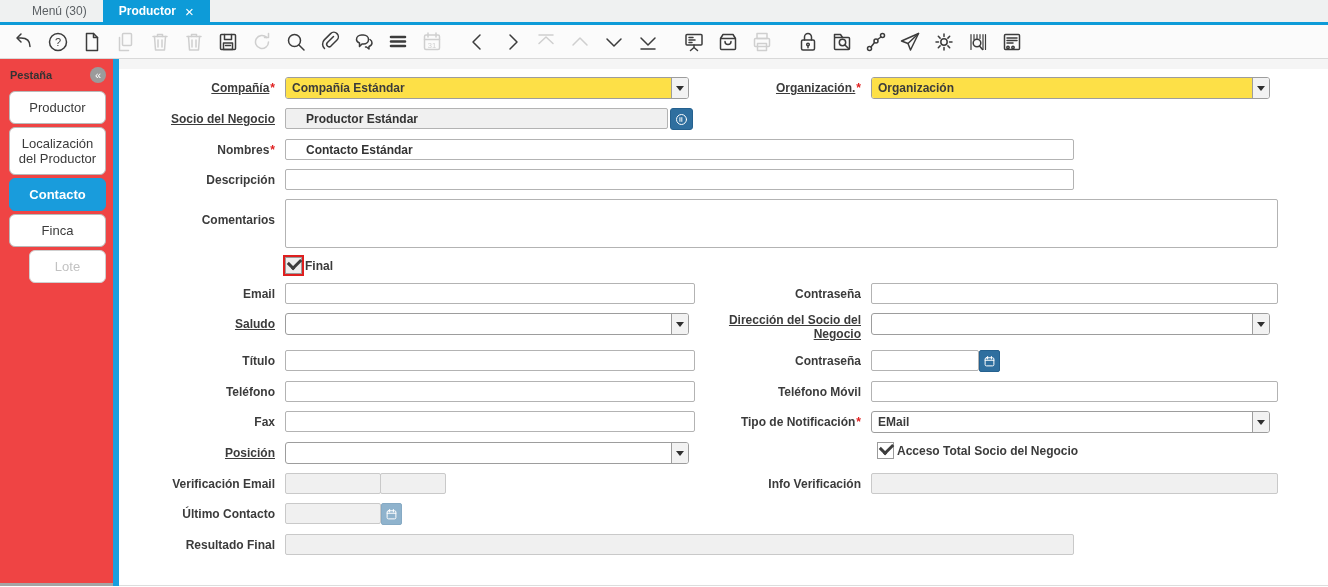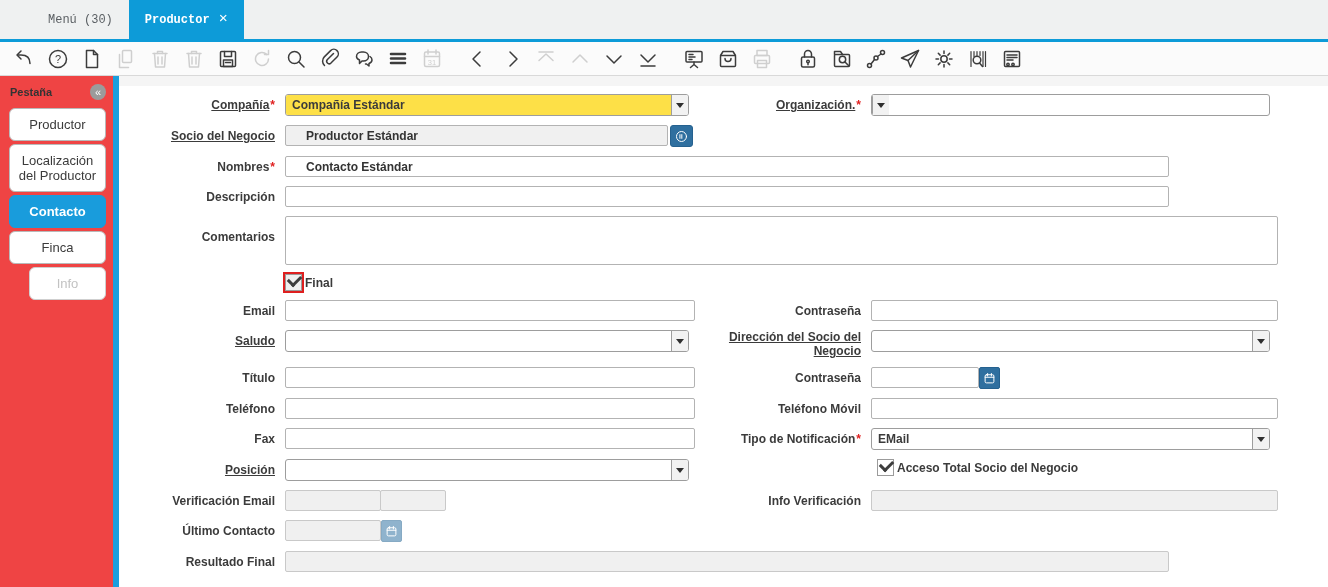--- a/index.html
+++ b/index.html
@@ -3,22 +3,22 @@
 <meta charset="utf-8">
 <style>
   * { box-sizing: border-box; }
   html,body { margin:0; padding:0; }
   body {
     width:1328px; height:587px; overflow:hidden;
     font-family:"Liberation Sans","DejaVu Sans",sans-serif;
     font-size:12px; color:#3b3b3b; background:#fff;
   }
   
-  .tabbar { height:42px; background:#eff1f1; border-bottom:3px solid #0d9bd8;
-            display:flex; align-items:stretch; padding-left:32px;font-family:Liberation Mono, monospace; }
+  .tabbar { height:25px; background:#eff1f1; border-bottom:3px solid #0d9bd8;
+            display:flex; align-items:stretch; padding-left:16px; }
   .wtab { display:flex; align-items:center; padding:0 16px; color:#5a5f63; cursor:pointer; }
   .wtab.active { background:#0d9bd8; color:#fff; font-weight:bold; gap:9px; }
   .wtab .close { font-size:15px; font-weight:normal; line-height:1; }
   
   .toolbar { height:34px; background:#fbfbfb; border-bottom:1px solid #d9d9d9;
              display:flex; align-items:center; padding-left:7px; }
   .tbtn { width:24px; height:24px; margin:0 5px; background:none; border:none; padding:0;
           color:#3c3c3c; cursor:pointer; }
   .tbtn.disabled { color:#cfcfcf; cursor:default; }
   .tbtn.group-start { margin-left:17px; }
@@ -45,21 +45,21 @@
           row-gap:9px; padding:8px 50px 0 0; align-items:start;font-weight:bold; }
   .lbl { text-align:right; padding:4px 10px 0 0; }
   .lbl.u .txt { text-decoration:underline; }
   .lbl.two-line { padding-top:0; }
   .req { color:#e02020; margin-left:1px; }
   .span-full { grid-column:2 / 5; }
   input.txt { height:21px; border:1px solid #b3b3b3; border-radius:2px; font:inherit;
               color:#333; padding:0 20px; background:#fff; }
   .w-left  { width:410px; }
   .w-right { width:100%; }
-  .w-full  { width:884px; }
+  .w-full  { width:789px; }
   input.gray     { background:#f0f0f0; }
   input.disabled { background:#f0f0f0; border-color:#c9c9c9; }
   textarea.txta { width:993px; height:49px; border:1px solid #b3b3b3; border-radius:2px;
                   font:inherit; resize:none; padding:2px 5px; }
   
   .combo { display:flex; height:22px; border:1px solid #9d9d9d; border-radius:3px;
            background:#fff; overflow:hidden; }
   .combo.w-leftc  { width:404px; }
   .combo.w-rightc { width:calc(100% - 8px); }
   .cval { flex:1; padding:3px 6px 0; white-space:nowrap; overflow:hidden; }
@@ -239,39 +239,40 @@
   <div class="sidebar">
     <div class="sidebar-header">
       <span class="sidebar-title">Pestaña</span>
       <button class="collapse-btn">«</button>
     </div>
     <div id="stabs">
         <div class="stab">Productor</div>
         <div class="stab">Localización del Productor</div>
         <div class="stab active">Contacto</div>
         <div class="stab">Finca</div>
-        <div class="stab disabled">Info</div>
+        <div class="stab disabled">Lote</div>
       </div>
   </div>
 
   <div class="divider"></div>
 
   <div class="content">
     <div class="topstrip"></div>
     <div class="form">
 
       <div class="lbl u"><span class="txt">Compañía</span><span class="req">*</span></div>
       <div class="combo gray w-leftc">
         <div class="cval">Compañía Estándar</div>
         <button class="cbtn">
             <span class="caret"></span>
           </button>
       </div>
       <div class="lbl u"><span class="txt">Organización.</span><span class="req">*</span></div>
       <div class="combo gray w-rightc">
+        <div class="cval">Organización</div>
         <button class="cbtn">
             <span class="caret"></span>
           </button>
       </div>
 
       <div class="lbl u"><span class="txt">Socio del Negocio</span></div>
       <div class="fgroup span-full">
         <input class="txt gray" style="width: 383px;" value="Productor Estándar">
         <button class="sq-btn">
           <svg viewBox="0 0 24 24">

